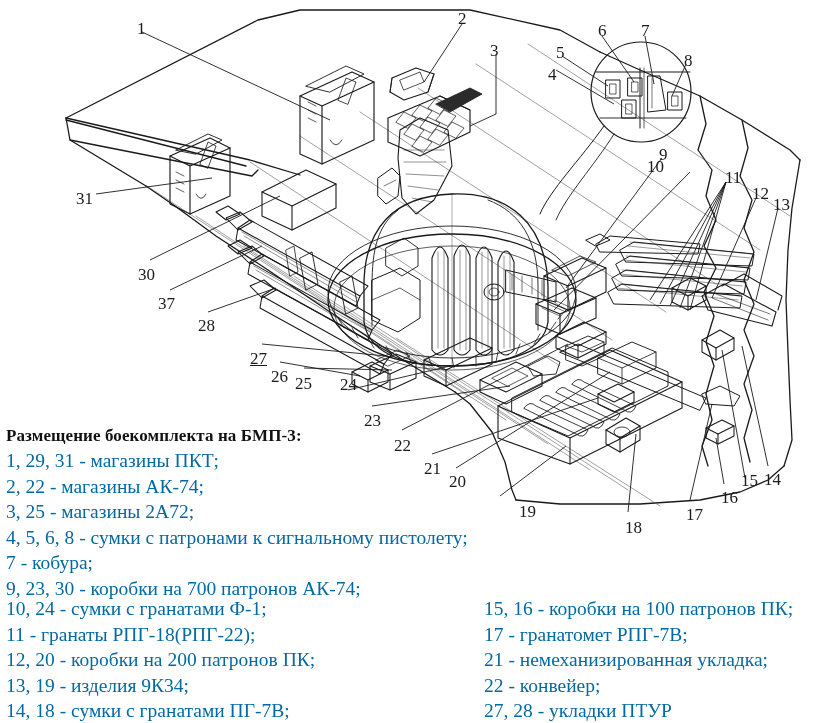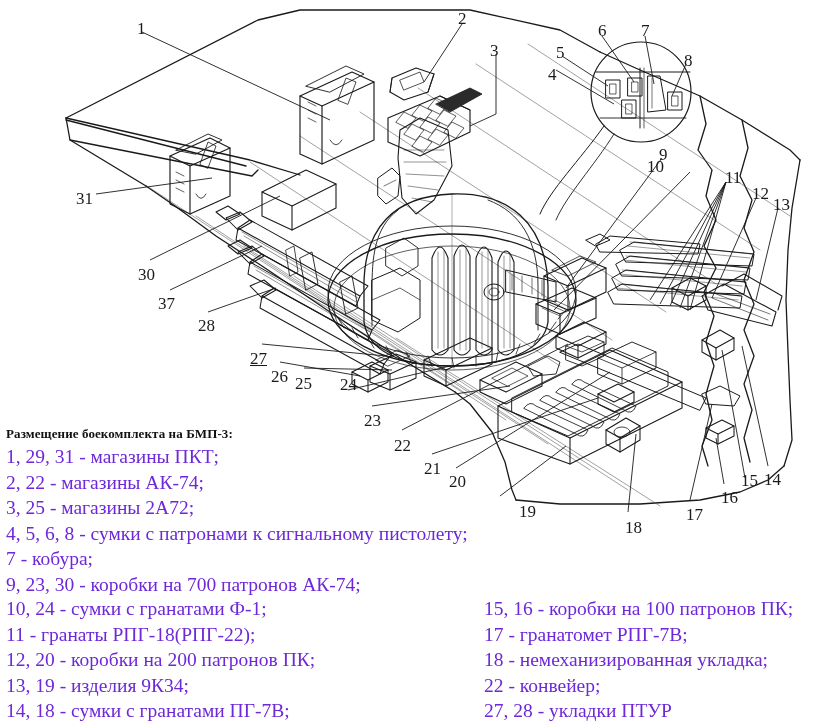--- a/index.html
+++ b/index.html
@@ -24,32 +24,32 @@
     white-space:nowrap;
     user-select:none;
   }
 
   
   #legend{
     position:absolute;left:4px;top:426px;width:836px;
   }
   .legend-title{
     font-weight:bold;
-    font-size:13px;
+    font-size:17px;
     letter-spacing:.1px;
     margin:0 0 2px 2px;
     color:#111;
   }
   .legend-list{
     list-style:none;margin:0;padding:0;
   }
   .legend-item{
     font-size:19.5px;
     line-height:25.5px;
-    color:#6d28d9;
+    color:#0369a1;
     white-space:nowrap;
     margin-left:2px;
   }
   
   #legend-cols{
     position:absolute;left:4px;top:596px;width:836px;
     display:flex;
     gap:8px;
   }
   #legend-cols .col-left{width:470px;flex:0 0 470px;}
@@ -495,19 +495,19 @@
     <ul class="legend-list col-left" id="legend-left">
         <li class="legend-item">10, 24 - сумки с гранатами Ф-1;</li>
         <li class="legend-item">11 - гранаты РПГ-18(РПГ-22);</li>
         <li class="legend-item">12, 20 - коробки на 200 патронов ПК;</li>
         <li class="legend-item">13, 19 - изделия 9К34;</li>
         <li class="legend-item">14, 18 - сумки с гранатами ПГ-7В;</li>
       </ul>
     <ul class="legend-list col-right" id="legend-right">
         <li class="legend-item">15, 16 - коробки на 100 патронов ПК;</li>
         <li class="legend-item">17 - гранатомет РПГ-7В;</li>
-        <li class="legend-item">18 - немеханизированная укладка;</li>
+        <li class="legend-item">21 - немеханизированная укладка;</li>
         <li class="legend-item">22 - конвейер;</li>
         <li class="legend-item">27, 28 - укладки ПТУР</li>
       </ul>
   </div>
 
 </div>
 
 </body></html>

